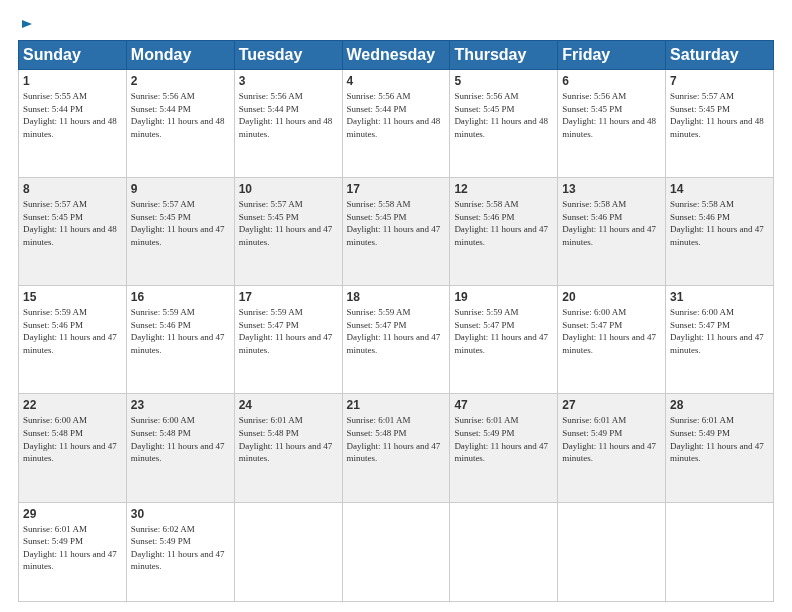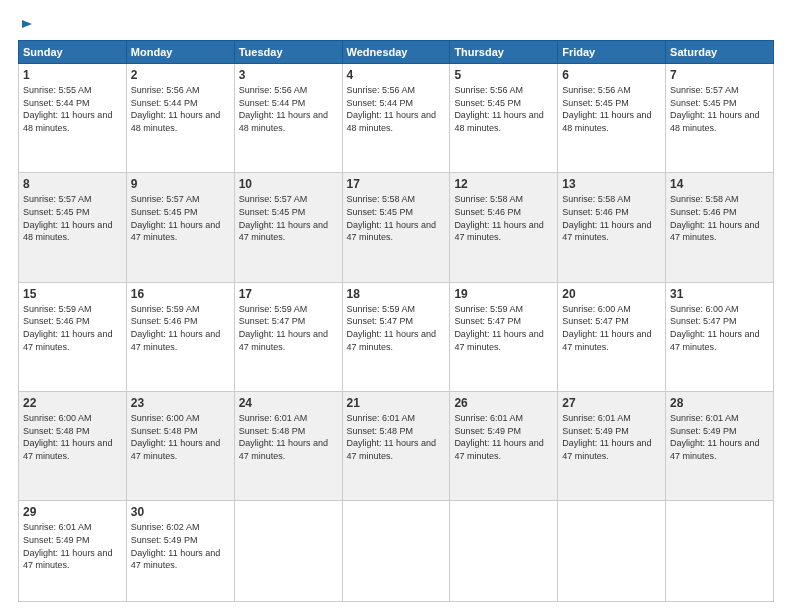--- a/index.html
+++ b/index.html
@@ -65,21 +65,21 @@
     .calendar {
       flex: 1;
       border: 1px solid #ccc;
       border-collapse: collapse;
       width: 100%;
       table-layout: fixed;
     }
     .calendar th {
       background-color: #2a6eaa;
       color: #fff;
-      font-size: 11px;
+      font-size: 16px;
       font-weight: bold;
       padding: 5px 4px;
       text-align: left;
       border: 1px solid #1a5a94;
     }
     .calendar td {
       border: 1px solid #ccc;
       vertical-align: top;
       padding: 4px 4px;
       font-size: 9.5px;
@@ -93,20 +93,21 @@
     .day-num {
       font-size: 12px;
       font-weight: bold;
       display: block;
       margin-bottom: 2px;
     }
     .cell-text {
       font-size: 9px;
       line-height: 1.4;
       color: #333;
+      font-family: Liberation Serif, serif;
     }
     .empty-cell {
       background: #f5f5f5;
     }
     .row-shaded td {
       background-color: #f0f0f0;
     }
   </style>
 </head>
 <body>
@@ -342,21 +343,21 @@
       </td>
           <td>
         <span class="day-num">21</span>
         <div class="cell-text">
           <span>Sunrise: 6:01 AM</span><br>
           <span>Sunset: 5:48 PM</span><br>
           <span>Daylight: 11 hours and 47 minutes.</span>
         </div>
       </td>
           <td>
-        <span class="day-num">26</span>
+        <span class="day-num">47</span>
         <div class="cell-text">
           <span>Sunrise: 6:01 AM</span><br>
           <span>Sunset: 5:49 PM</span><br>
           <span>Daylight: 11 hours and 47 minutes.</span>
         </div>
       </td>
           <td>
         <span class="day-num">27</span>
         <div class="cell-text">
           <span>Sunrise: 6:01 AM</span><br>

